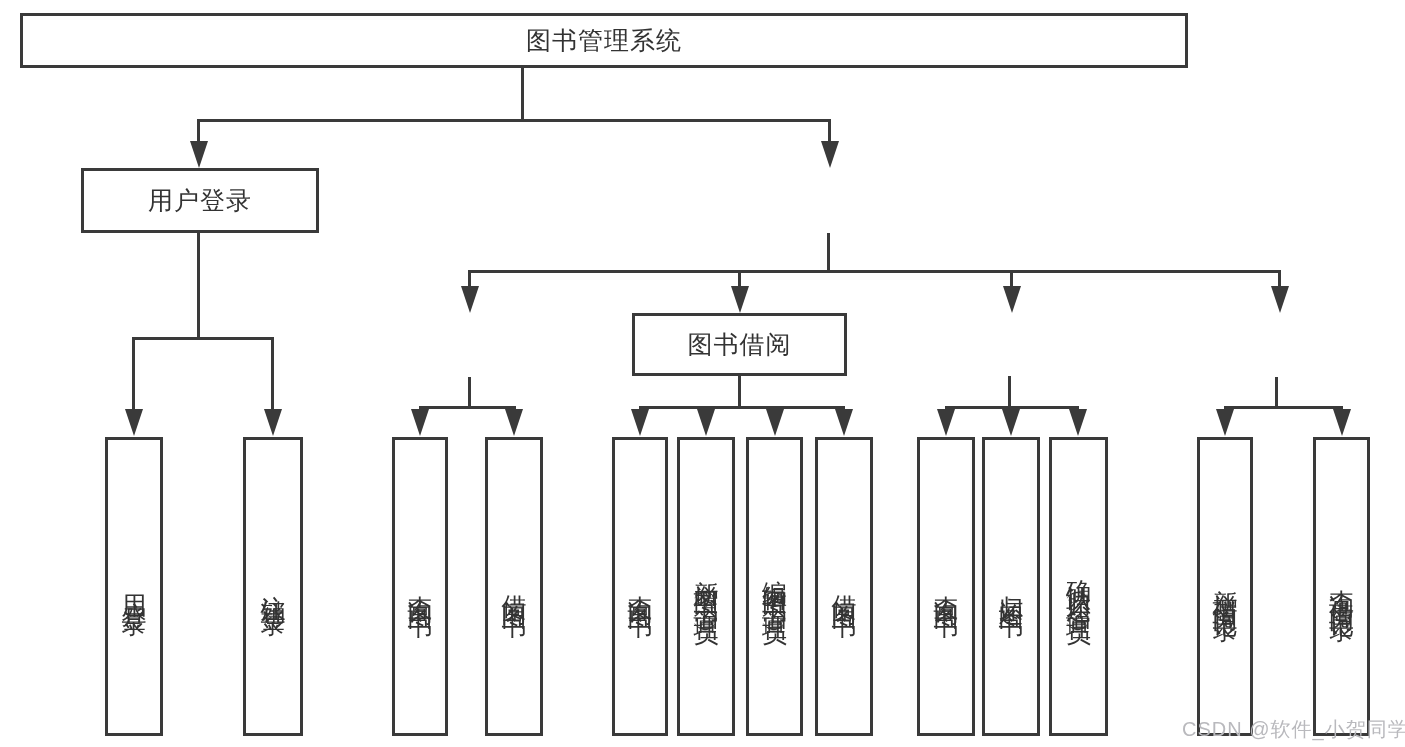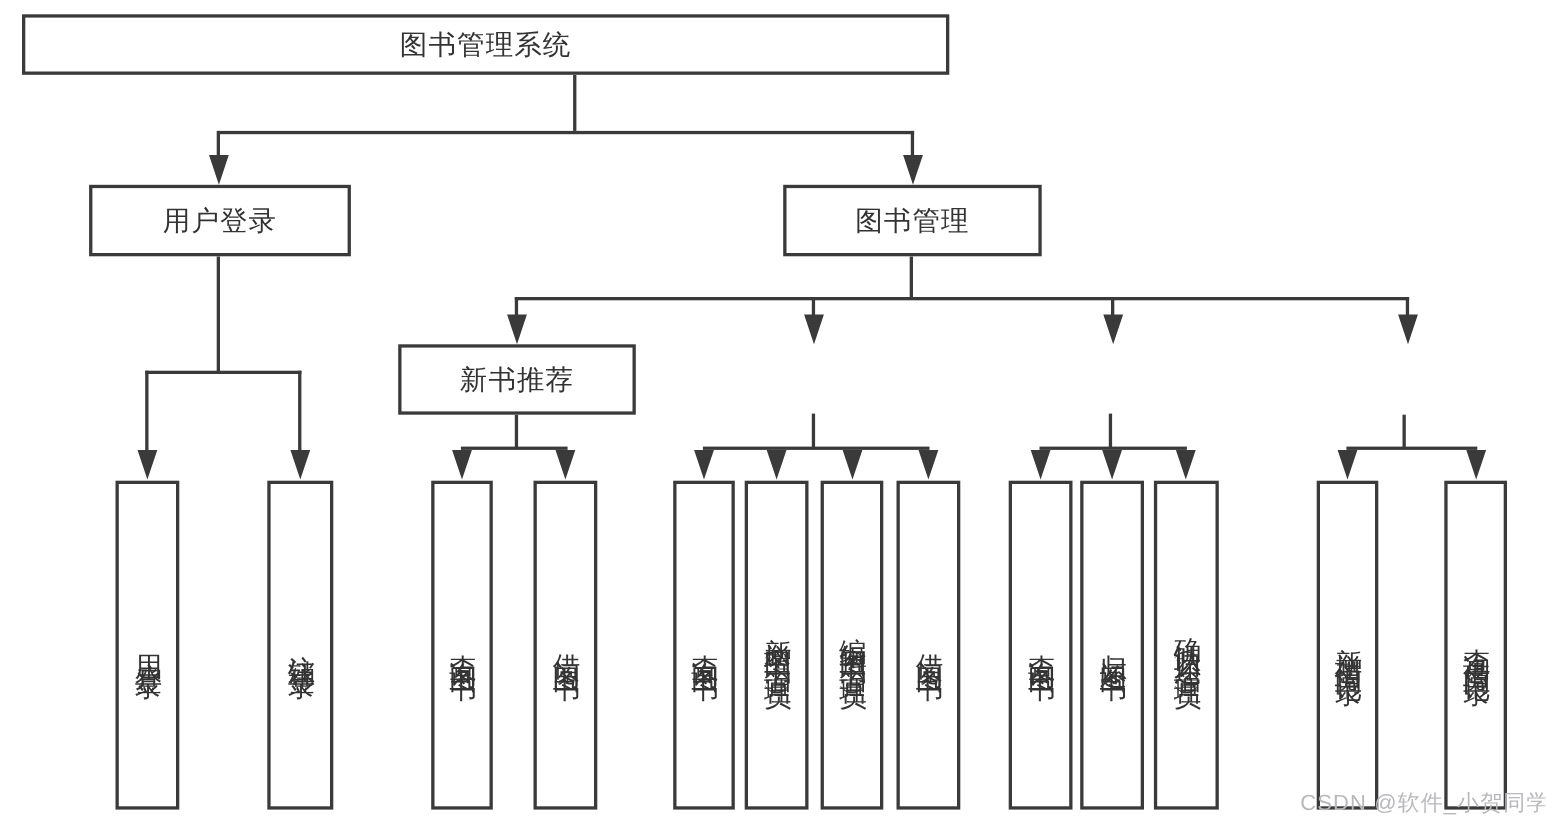--- a/index.html
+++ b/index.html
@@ -95,33 +95,30 @@
   <div class="hline" style="left:945px;top:406px;width:134px"></div>
   <div class="arrow" style="left:937px;top:409px"></div>
   <div class="arrow" style="left:1002px;top:409px"></div>
   <div class="arrow" style="left:1069px;top:409px"></div>
 
   <div class="vline" style="left:1275px;top:377px;height:31px"></div>
   <div class="hline" style="left:1224px;top:406px;width:119px"></div>
   <div class="arrow" style="left:1216px;top:409px"></div>
   <div class="arrow" style="left:1333px;top:409px"></div>
 
-  <div class="box" style="left:20px;top:13px;width:843px;height:55px">
+  <div class="box" style="left:20px;top:13px;width:1168px;height:55px">
     <span class="lbl">图书管理系统</span>
   </div>
 
   <div class="box" style="left:81px;top:168px;width:238px;height:65px">
     <span class="lbl">用户登录</span>
   </div>
-  <div class="box" style="left:712px;top:168px;width:235px;height:65px">
-    <span class="lbl">图书管理</span>
-  </div>
 
-  <div class="box" style="left:362px;top:313px;width:216px;height:64px">
-    <span class="lbl">新书推荐</span>
+  <div class="box" style="left:632px;top:313px;width:215px;height:63px">
+    <span class="lbl">图书借阅</span>
   </div>
 
   <div class="box leaf" style="left:105px;top:437px;width:58px;height:299px">
     <span class="lbl">用户登录</span>
   </div>
   <div class="box leaf" style="left:243px;top:437px;width:60px;height:299px">
     <span class="lbl">注销登录</span>
   </div>
 
   <div class="box leaf" style="left:392px;top:437px;width:56px;height:299px">

